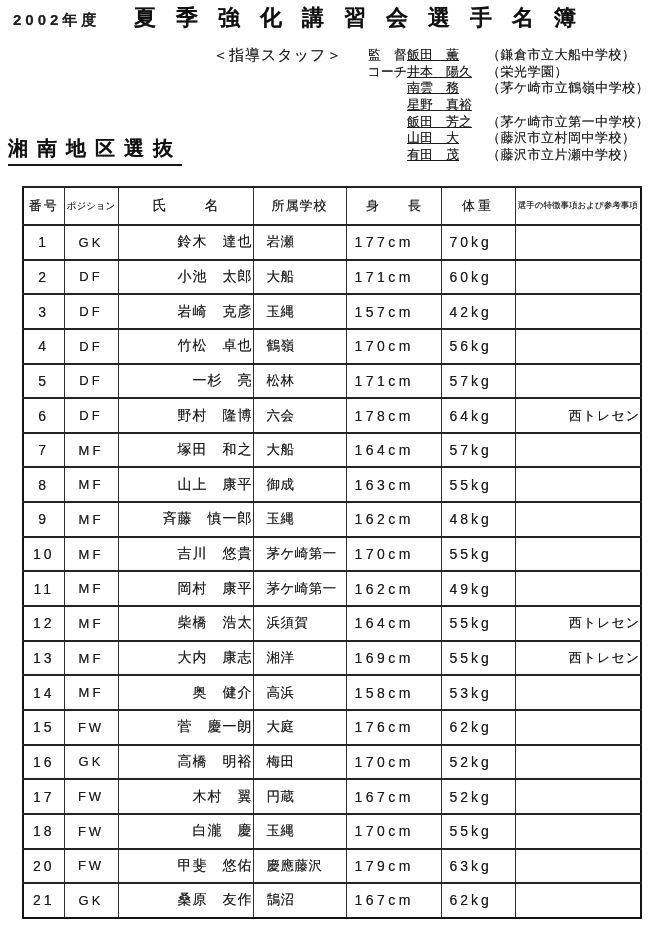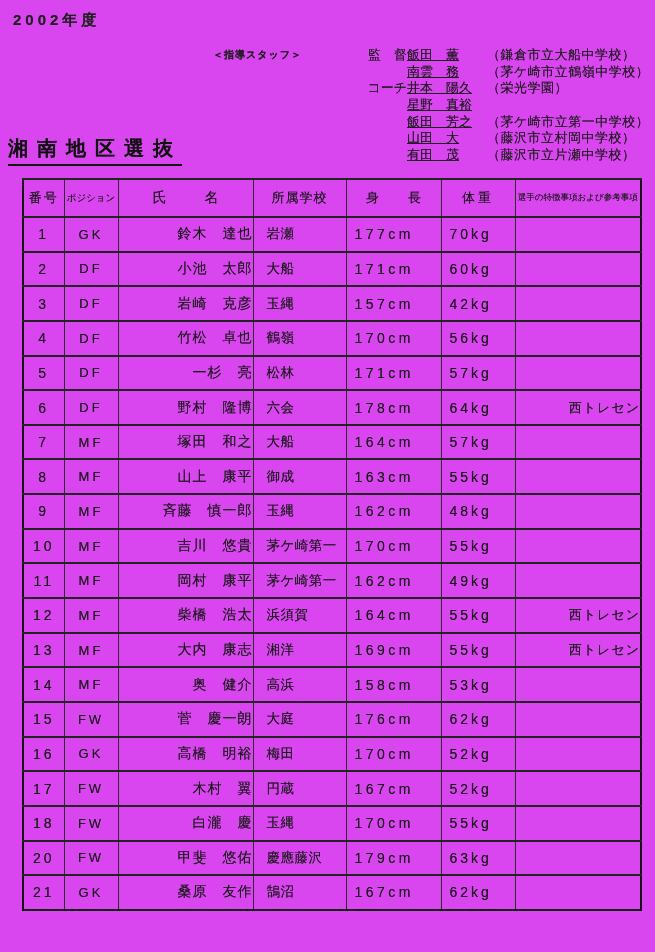--- a/index.html
+++ b/index.html
@@ -1,45 +1,45 @@
 <!DOCTYPE html>
 <html><head>
 <meta charset="utf-8">
 <style>
   * { margin:0; padding:0; box-sizing:border-box; }
   html,body { background:#e8e8e8; }
   body { font-family:"Liberation Sans","DejaVu Sans",sans-serif; }
   .page {
     position:relative; width:655px; height:952px; margin:0 auto;
-    background:#d946ef; color:#1d1d1d; overflow:hidden;
+    background:#ffffff; color:#1d1d1d; overflow:hidden;
     text-shadow:0 0 0.5px rgba(20,20,20,.6);
     padding-left:21px;
   }
   .year-label{
     position:absolute; left:13px; top:11px;
     font-size:15px; letter-spacing:4px; font-weight:bold; color:#222;
   }
   .doc-title{
     position:absolute; left:134px; top:3px;
     font-size:22px; font-weight:bold; letter-spacing:20px; color:#111;
     white-space:nowrap;
   }
   .staff-block{ position:absolute; left:213px; top:47px; width:440px; }
   .staff-row{ display:flex; height:16.6px; align-items:center; font-size:13px; white-space:nowrap; }
-  .staff-label{ width:128px; font-size:10px; letter-spacing:1px;font-weight:bold; }
+  .staff-label{ width:128px; font-size:15px; letter-spacing:1px; }
   .staff-role{ width:66px;text-align:right; }
   .staff-name{ width:80px;text-decoration:underline; }
   .staff-school{ flex:1; letter-spacing:0.5px; }
   .region-label{
     position:absolute; left:8px; top:135px;
     font-size:20px; font-weight:bold; letter-spacing:9px; color:#111;
     border-bottom:2.5px solid #161616; padding-bottom:2px;
   }
   table.roster{
-    position:absolute; left:22px; top:178px; width:618px;
+    position:absolute; left:22px; top:186px; width:618px;
     border-collapse:collapse; table-layout:fixed;
     border:2px solid #141414;
   }
   .roster th, .roster td{
     border-left:1.2px solid #2e2e2e;
     border-top:2px solid #232323;
     overflow:hidden; white-space:nowrap;
     font-weight:normal; color:#1b1b1b;
   }
   .roster thead tr{ height:38px; }
@@ -59,39 +59,40 @@
   td.c-weight{ text-align:left; padding-left:8px; font-size:14px; letter-spacing:3px; }
   td.c-note{ text-align:right; padding-left:20px; font-size:13px; letter-spacing:1px;border-radius:10px; }
 </style>
 </head>
 <body>
 
 <div class="page">
 
   <div class="year-label">2002年度</div>
 
+  <div class="doc-title">夏季強化講習会選手名簿</div>
 
   <div class="staff-block">
     <div class="staff-row">
         <span class="staff-label">＜指導スタッフ＞</span>
         <span class="staff-role">監　督</span>
         <span class="staff-name">飯田　薫</span>
         <span class="staff-school">（鎌倉市立大船中学校）</span>
       </div>
       <div class="staff-row">
         <span class="staff-label"></span>
-        <span class="staff-role"></span>
-        <span class="staff-name">南雲　務</span>
-        <span class="staff-school">（茅ケ崎市立鶴嶺中学校）</span>
-      </div>
-      <div class="staff-row">
-        <span class="staff-label"></span>
         <span class="staff-role">コーチ</span>
         <span class="staff-name">井本　陽久</span>
         <span class="staff-school">（栄光学園）</span>
+      </div>
+      <div class="staff-row">
+        <span class="staff-label"></span>
+        <span class="staff-role"></span>
+        <span class="staff-name">南雲　務</span>
+        <span class="staff-school">（茅ケ崎市立鶴嶺中学校）</span>
       </div>
       <div class="staff-row">
         <span class="staff-label"></span>
         <span class="staff-role"></span>
         <span class="staff-name">星野　真裕</span>
       </div>
       <div class="staff-row">
         <span class="staff-label"></span>
         <span class="staff-role"></span>
         <span class="staff-name">飯田　芳之</span>

